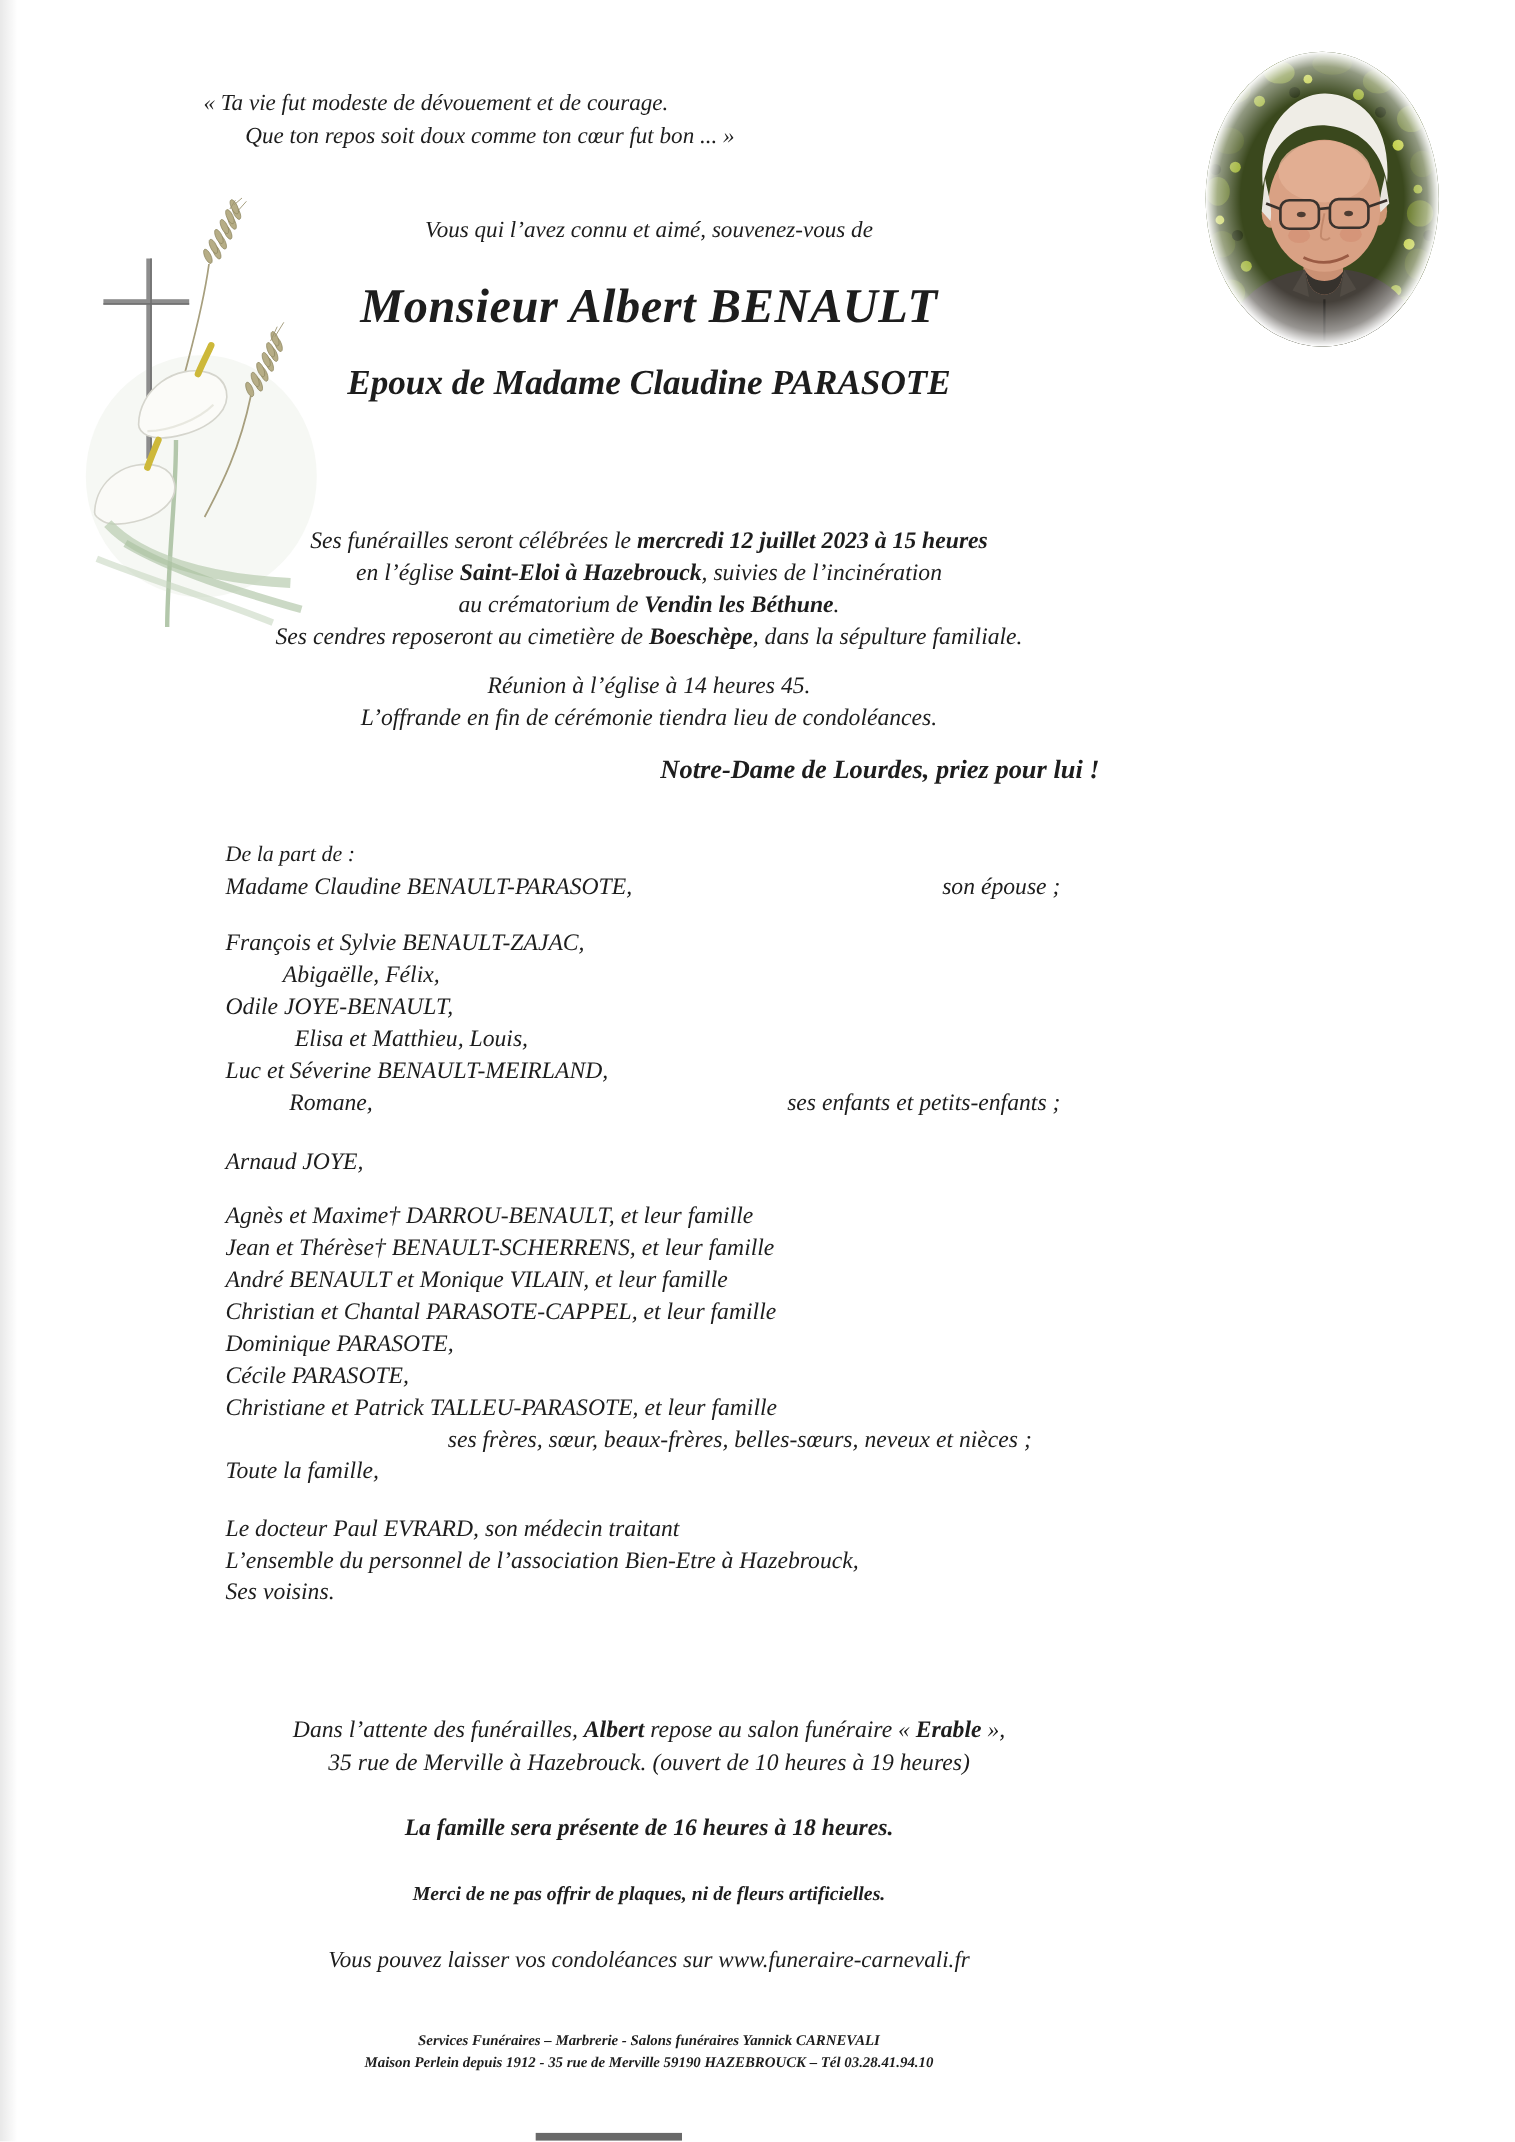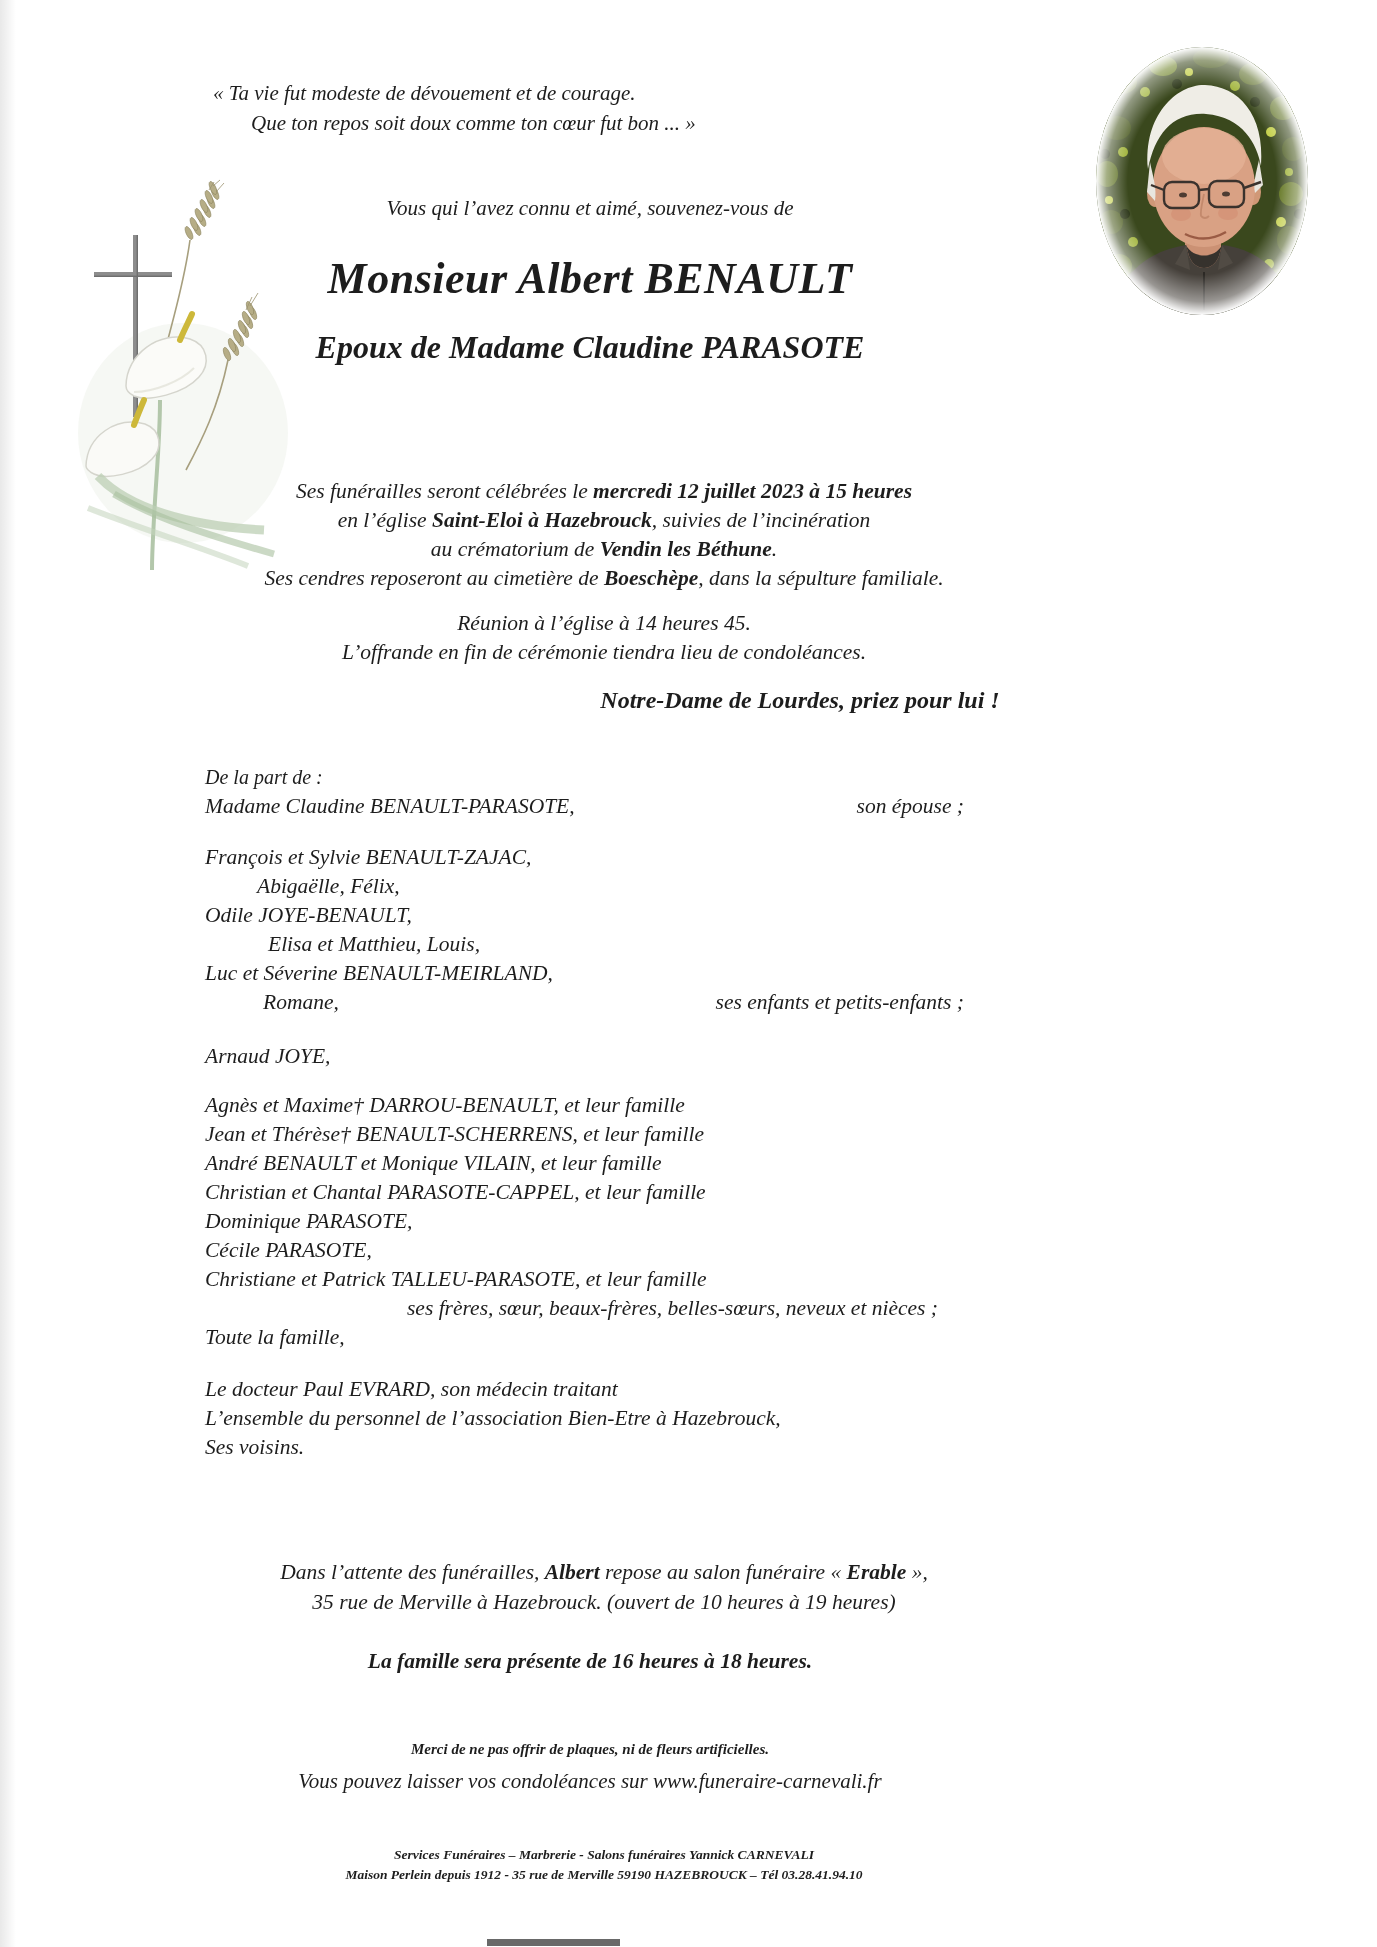--- a/index.html
+++ b/index.html
@@ -7,21 +7,21 @@
   .page {
     position:relative; width:1377px; height:1947px; margin:0 auto;
     background:#ffffff; overflow:hidden;
     font-family:"Liberation Serif", serif; font-style:italic; color:#1d1d1d;
   }
   .scan-edge {
     position:absolute; left:0; top:0; width:16px; height:100%;
     background:linear-gradient(90deg, rgba(0,0,0,0.09), rgba(0,0,0,0));
   }
   .col { position:absolute; left:10px; width:1160px; text-align:center; }
-  .line { display:block;margin-left:28px; }
+  .line { display:block; }
   b { font-weight:bold; }
 
   .quote { position:absolute; left:185px; top:78px; font-size:21px; line-height:30px; text-align:left; }
   .quote .l2 { padding-left:38px; }
 
   .intro { top:196px; font-size:21px; }
 
   .title-block { top:253px; }
   .main-name  { font-size:44px; font-weight:bold; line-height:52px; letter-spacing:0.5px; }
   .spouse-name{ font-size:32px; font-weight:bold; margin-top:24px; line-height:36px; }
@@ -41,21 +41,21 @@
   .ind-a { padding-left:52px; }
   .ind-b { padding-left:63px; }
   .ind-c { padding-left:58px; }
   .fright { position:absolute; right:216px; }
   .roles { text-align:right; padding-right:242px; }
   .gap-22 { height:22px; } .gap-25 { height:25px; }
   .gap-20 { height:20px; } .gap-23 { height:23px; }
 
   .vigil { top:1557px; font-size:21.5px; line-height:30px; }
   .presence    { top:1649px; font-size:21.5px; font-weight:bold; }
-  .no-flowers  { top:1711px; font-size:15px;   font-weight:bold;margin-top:30px; }
+  .no-flowers  { top:1711px; font-size:18px;   font-weight:bold; }
   .condolences { top:1769px; font-size:21px; }
 
   .footer { top:1845px; font-size:13.5px; font-weight:bold; line-height:20px; }
 
   .portrait   { position:absolute; left:1093px; top:44px;  width:218px; height:274px; }
   .decoration { position:absolute; left:68px;   top:178px; width:240px; height:400px; }
 
   .bottom-artifact { position:absolute; left:487px; top:1939px; width:133px; height:7px;
                      background:#4f4f4f; opacity:.85; }
 </style>

